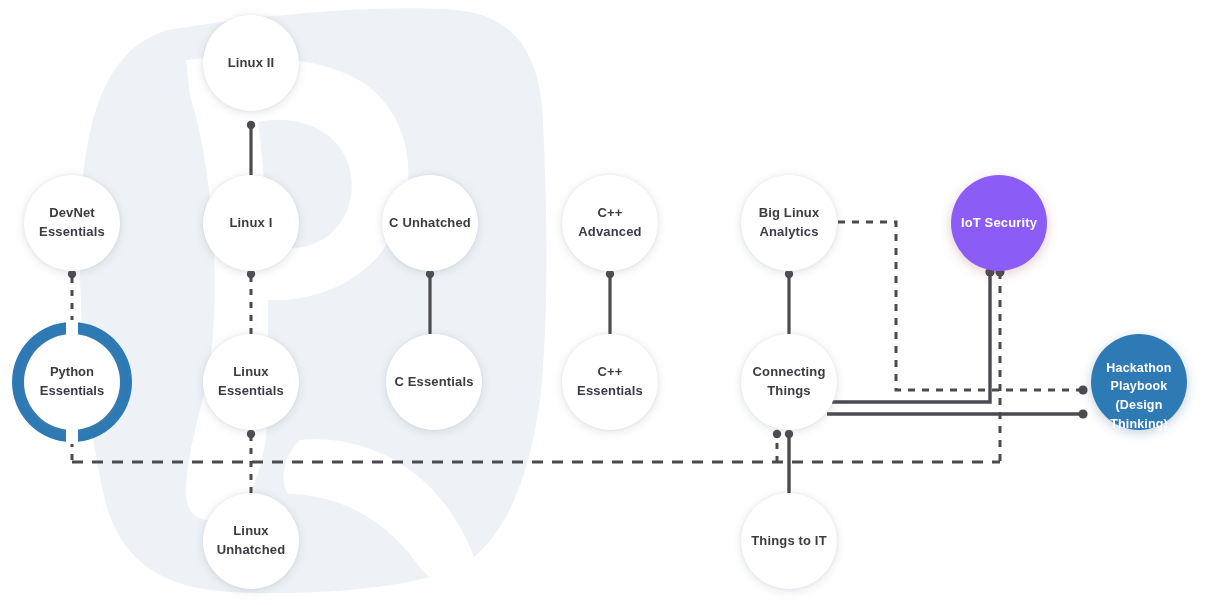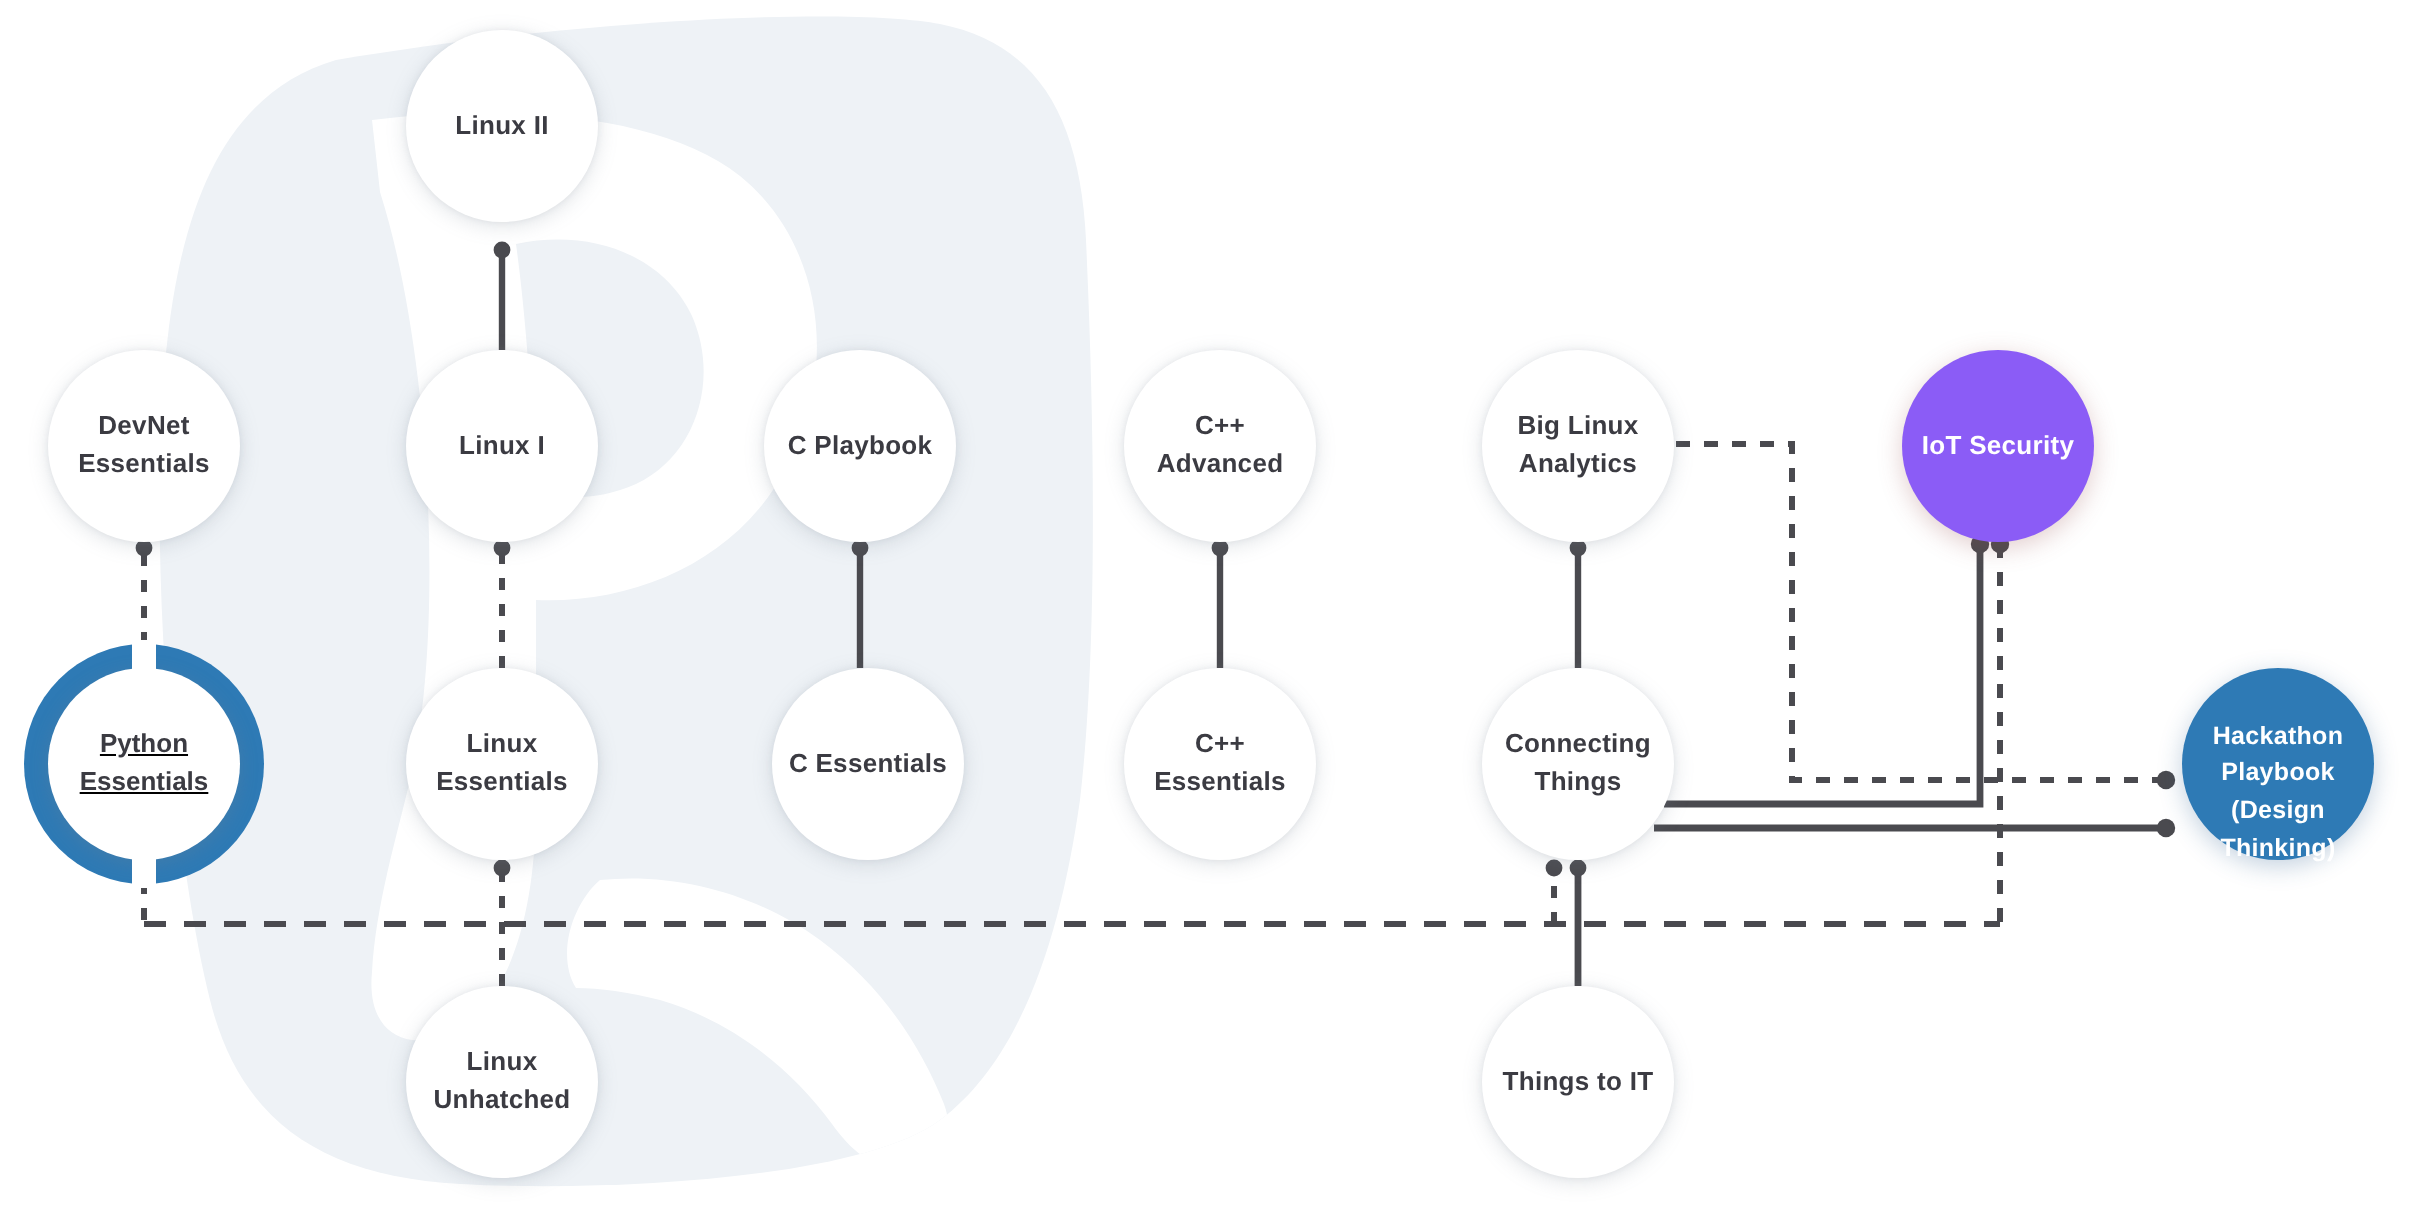--- a/index.html
+++ b/index.html
@@ -71,21 +71,20 @@
   }
   .ring .inner{
     position:absolute;
     border-radius:50%;
     background:#ffffff;
     display:flex;
     align-items:center;
     justify-content:center;
     text-align:center;
     box-shadow:0 2px 9px rgba(120,130,145,.25);
-    text-decoration:underline;
   }
   .ring .inner .lbl{
     font-size:13px;
     font-weight:bold;
     line-height:1.45;
     color:#3b3b42;
     white-space:pre-line;
   }
   .ring .gap{
     position:absolute;
@@ -216,21 +215,21 @@
     <div class="node white" style="left:24px;top:175px;width:96px;height:96px;z-index:5;">
       <span class="lbl">DevNet
 Essentials</span>
     </div>
 
     <div class="node white" style="left:203px;top:175px;width:96px;height:96px;z-index:5;text-align:center;">
       <span class="lbl">Linux I</span>
     </div>
 
     <div class="node white" style="left:382px;top:175px;width:96px;height:96px;z-index:5;">
-      <span class="lbl">C Playbook</span>
+      <span class="lbl">C Unhatched</span>
     </div>
 
     <div class="node white" style="left:562px;top:175px;width:96px;height:96px;z-index:5;">
       <span class="lbl">C++
 Advanced</span>
     </div>
 
     <div class="node white" style="left:741px;top:175px;width:96px;height:96px;z-index:5;">
       <span class="lbl">Big Linux
 Analytics</span>

